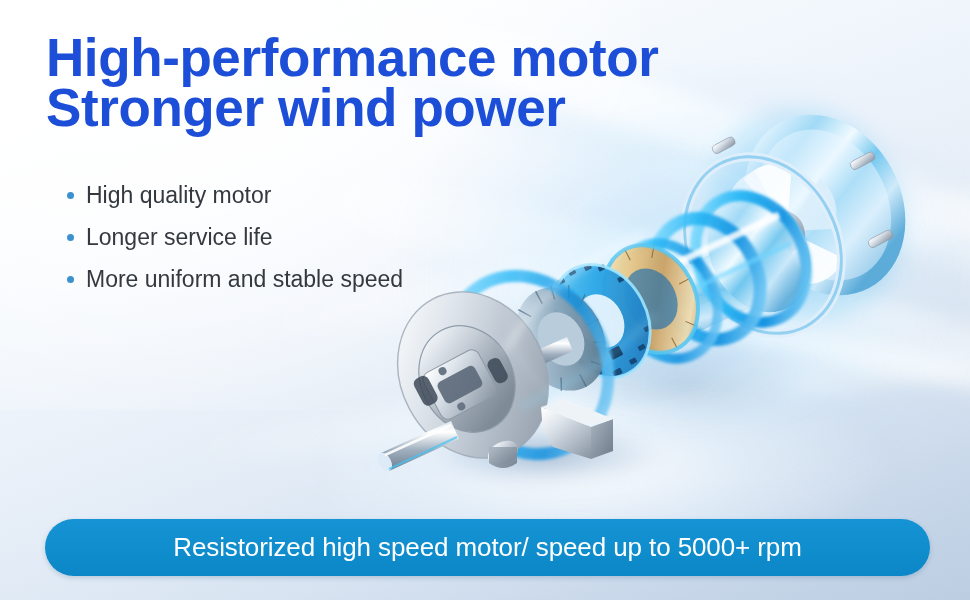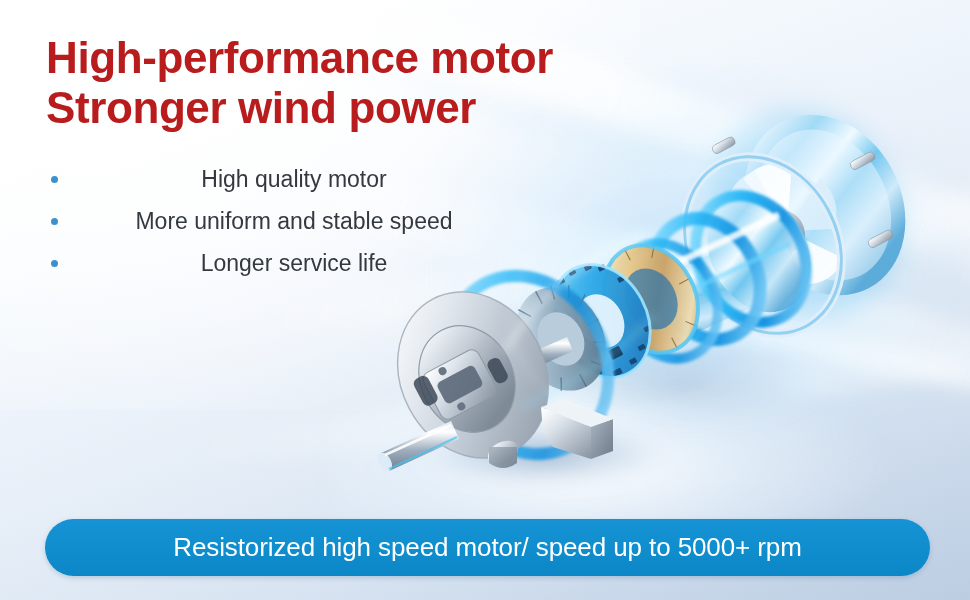--- a/index.html
+++ b/index.html
@@ -94,36 +94,35 @@
       rgba(255,255,255,0) 72%);
     filter: blur(10px);
   }
 
   
   .headline {
     position: absolute;
     left: 46px;
     top: 33px;
     width: 620px;
-    color: #b91c1c;
-    font-size: 44px;
+    color: #1d4ed8;
+    font-size: 53px;
     line-height: 50px;
     font-weight: bold;
     letter-spacing: -0.4px;
     white-space: pre-line;
   }
   .bullets {
     position: absolute;
     left: 48px;
     top: 158px;
     width: 470px;
     list-style: none;
-    margin: 0;
+    margin: 16px;
     padding: 0;
-    text-align: center;
   }
   .bullets li {
     position: relative;
     padding-left: 22px;
     color: #33393f;
     font-size: 23px;
     line-height: 42px;
     white-space: nowrap;
   }
   .bullets li .dot {
@@ -440,25 +439,25 @@
   <div class="headline">High-performance motor
 Stronger wind power</div>
 
   <ul class="bullets">
     <li>
       <span class="dot"></span>
       <span>High quality motor</span>
     </li>
     <li>
       <span class="dot"></span>
-      <span>More uniform and stable speed</span>
+      <span>Longer service life</span>
     </li>
     <li>
       <span class="dot"></span>
-      <span>Longer service life</span>
+      <span>More uniform and stable speed</span>
     </li>
   </ul>
 
   <div class="banner">
     <span class="banner-text">Resistorized high speed motor/ speed up to 5000+ rpm</span>
   </div>
 
 </div>
 
 </body></html>

